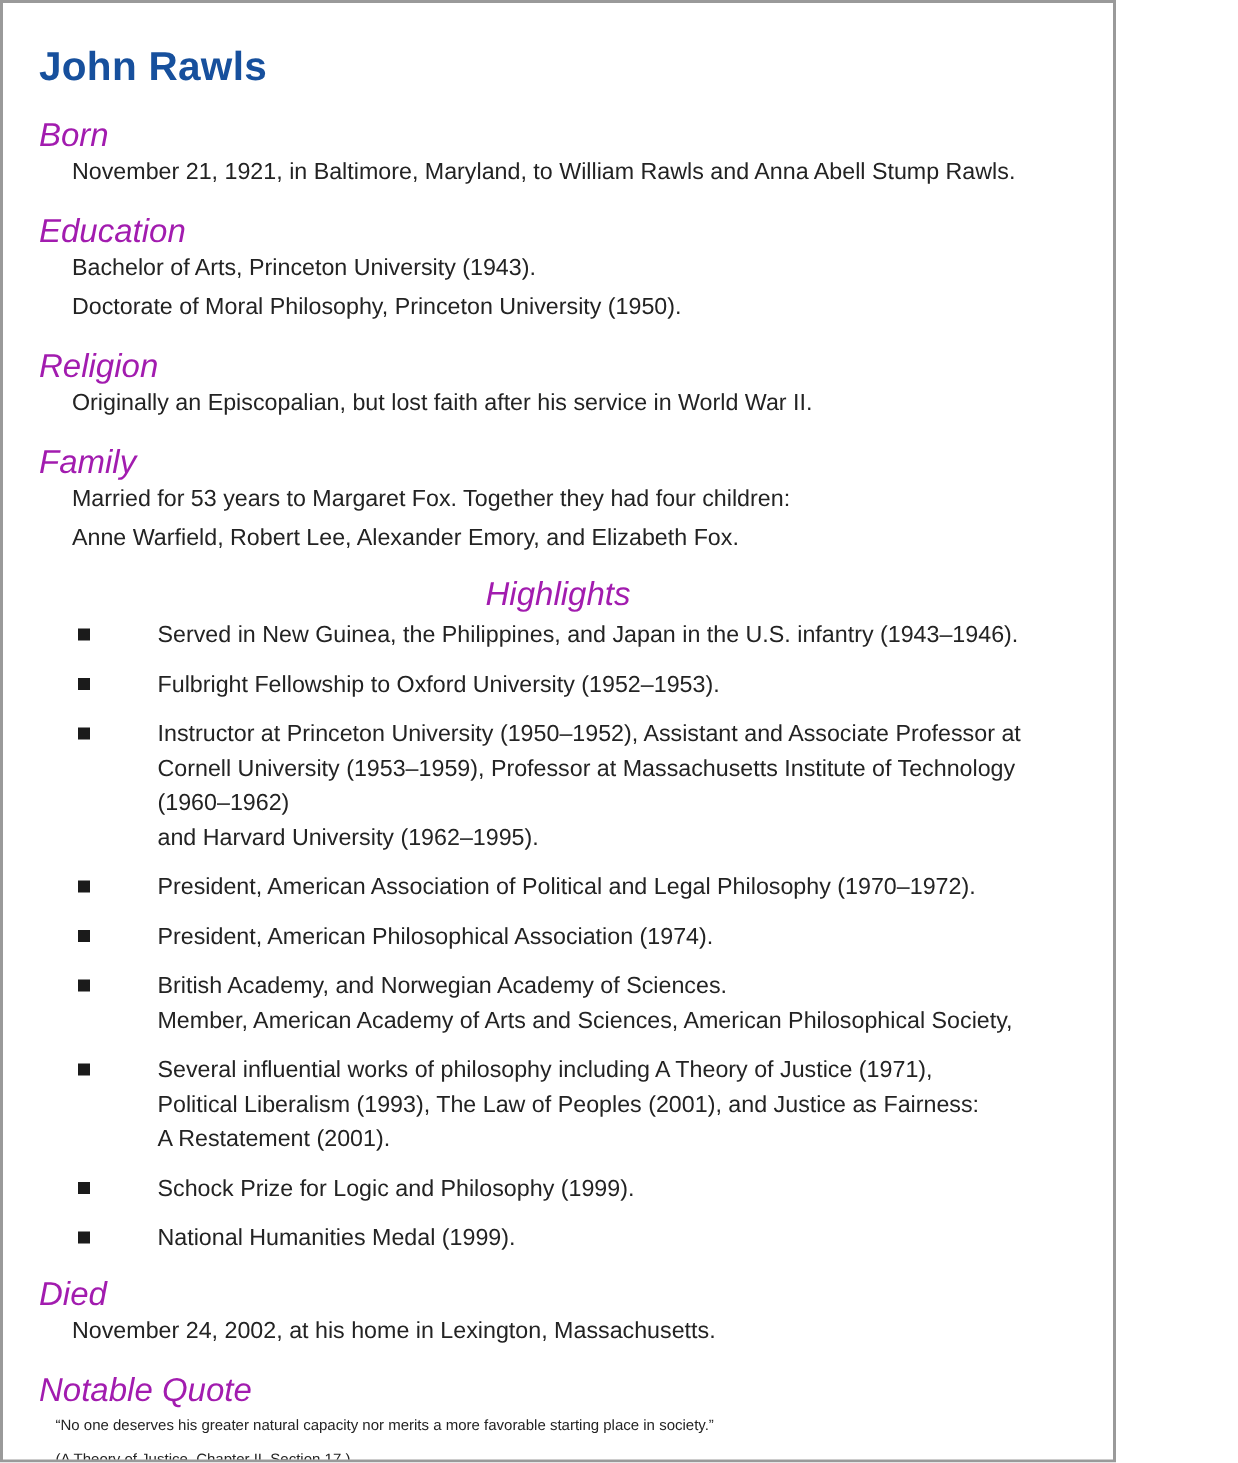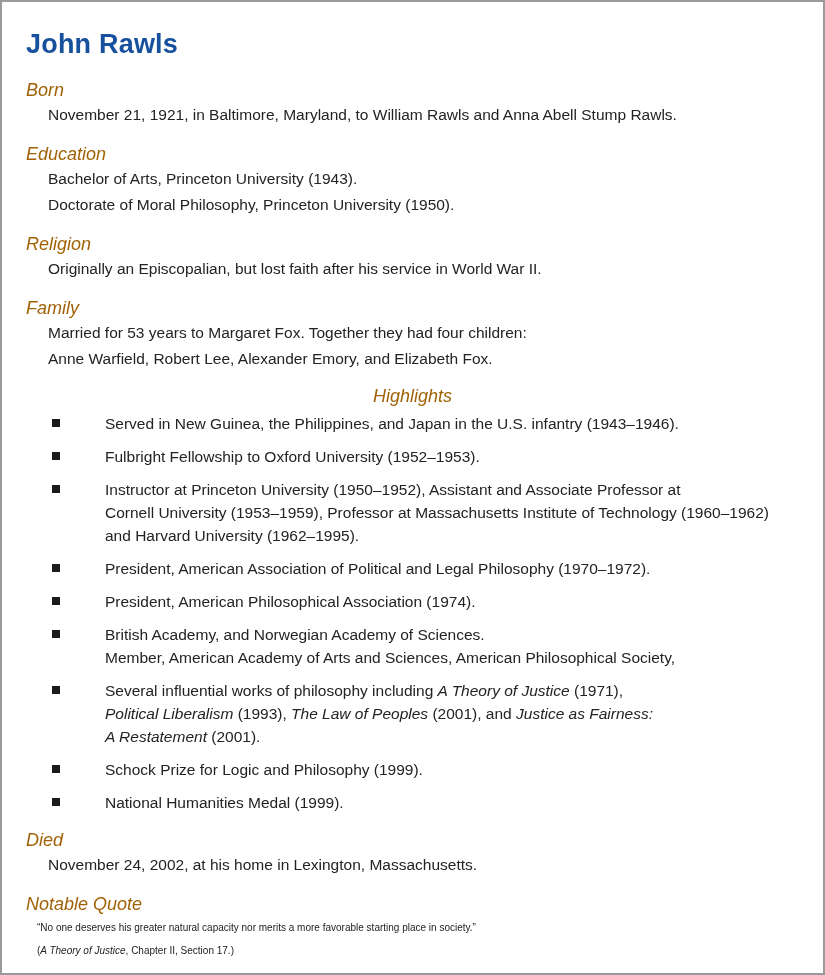--- a/index.html
+++ b/index.html
@@ -2,46 +2,46 @@
 <html><head>
 <meta charset="utf-8">
 <style>
   html, body {
     margin: 0;
     padding: 0;
     background: #ffffff;
   }
   .page {
     position: relative;
-    width: 825px;
+    width: 744px;
     height: 975px;
     box-sizing: border-box;
     border: 2px solid #9a9a9a;
     background: #ffffff;
     padding: 12px 24px 0 24px;
     overflow: hidden;
     font-family: "Liberation Sans", sans-serif;
     color: #232323;
     -webkit-font-smoothing: antialiased;
   }
   h1.doc-title {
     margin: 12px 0 0 0;
     font-size: 27px;
     line-height: 36px;
     font-weight: 700;
     color: #17509d;
     letter-spacing: 0.2px;
   }
   h2.sec-heading {
     margin: 14px 0 0 0;
-    font-size: 18px;
+    font-size: 22px;
     line-height: 24px;
     font-weight: 400;
     font-style: italic;
-    color: #a16207;
+    color: #a21caf;
   }
   h2.sec-heading.first {
     margin-top: 16px;
   }
   h2.sec-heading.tight {
     margin-top: 12px;
     text-align: center;
   }
   p.body-line {
     margin: 0;
@@ -69,21 +69,20 @@
     left: 26px;
     top: 7px;
     width: 8px;
     height: 8px;
     background: #1b1b1b;
   }
   .line {
     display: block;
   }
   .it {
-    font-style: italic;
     margin-top: 19px;
   }
   p.quote-line {
     margin: 0;
     padding-left: 11px;
     font-size: 10px;
     line-height: 23px;
   }
 </style>
 </head>

